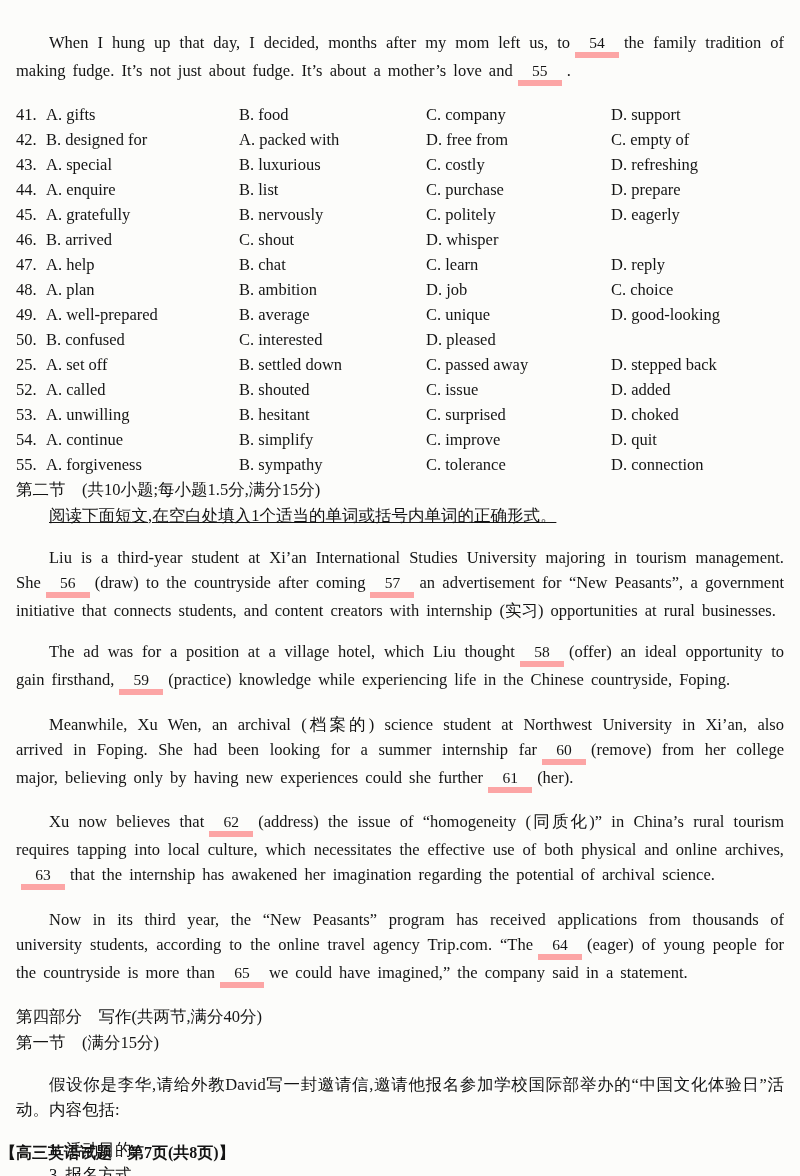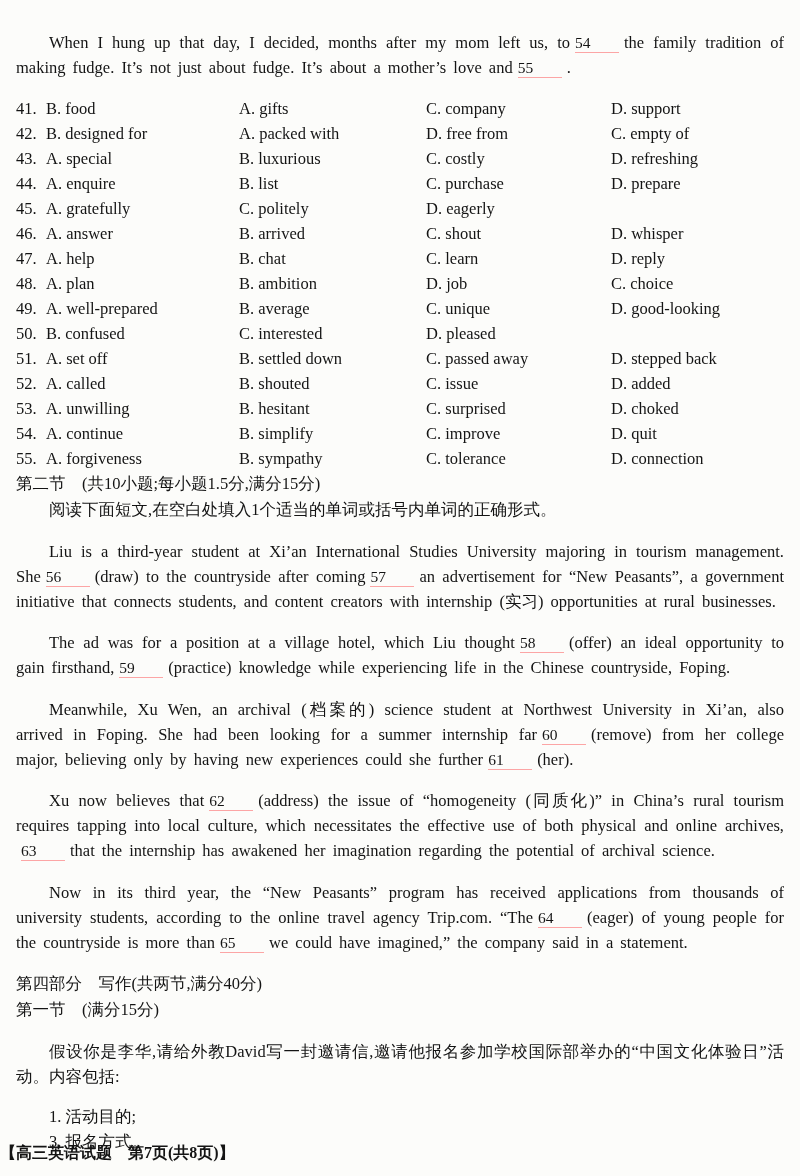--- a/index.html
+++ b/index.html
@@ -11,23 +11,23 @@
     position:relative;overflow:hidden;
   }
   .page{padding:13px 16px 0 16px;}
   .para{text-align:justify;line-height:25px;word-spacing:3px;}
   .indent{text-indent:2em;}
   .cjk{word-spacing:0;}
   .blank{
     display:inline-block;
     min-width:44px;
     margin:0 5px;
-    text-align:left;
+    text-align:center;
     text-indent:0;
-    border-bottom:1px solid #fca5a5;
+    border-bottom:6px solid #fca5a5;
     line-height:19px;
     font-size:15.5px;
   }
   .q-table{}
   .q-row{display:grid;grid-template-columns:30px 193px 187px 185px 1fr;line-height:25px;}
   .q-row span{white-space:nowrap;overflow:hidden;}
   .heading{line-height:25.5px;}
   .bold{font-weight:400;}
   .points .point{line-height:24.5px;text-indent:2em;}
   .footer{
@@ -38,22 +38,22 @@
 </head>
 <body>
 
 <div class="page">
 
   <p class="para indent"><span>When I hung up that day, I decided, months after my mom left us, to</span><span class="blank">54</span><span>the family tradition of making fudge. It’s not just about fudge. It’s about a mother’s love and</span><span class="blank">55</span><span>.</span></p>
 
   <div class="q-table">
     <div class="q-row">
         <span>41.</span>
+        <span>A. gifts</span>
         <span>B. food</span>
-        <span>A. gifts</span>
         <span>C. company</span>
         <span>D. support</span>
       </div>
     <div class="q-row">
         <span>42.</span>
         <span>B. designed for</span>
         <span>A. packed with</span>
         <span>D. free from</span>
         <span>C. empty of</span>
       </div>
@@ -67,26 +67,26 @@
     <div class="q-row">
         <span>44.</span>
         <span>A. enquire</span>
         <span>B. list</span>
         <span>C. purchase</span>
         <span>D. prepare</span>
       </div>
     <div class="q-row">
         <span>45.</span>
         <span>A. gratefully</span>
+        <span>B. nervously</span>
         <span>C. politely</span>
         <span>D. eagerly</span>
       </div>
     <div class="q-row">
         <span>46.</span>
-        <span>A. answer</span>
         <span>B. arrived</span>
         <span>C. shout</span>
         <span>D. whisper</span>
       </div>
     <div class="q-row">
         <span>47.</span>
         <span>A. help</span>
         <span>B. chat</span>
         <span>C. learn</span>
         <span>D. reply</span>
@@ -105,21 +105,21 @@
         <span>C. unique</span>
         <span>D. good-looking</span>
       </div>
     <div class="q-row">
         <span>50.</span>
         <span>B. confused</span>
         <span>C. interested</span>
         <span>D. pleased</span>
       </div>
     <div class="q-row">
-        <span>51.</span>
+        <span>25.</span>
         <span>A. set off</span>
         <span>B. settled down</span>
         <span>C. passed away</span>
         <span>D. stepped back</span>
       </div>
     <div class="q-row">
         <span>52.</span>
         <span>A. called</span>
         <span>B. shouted</span>
         <span>C. issue</span>
@@ -142,21 +142,21 @@
     <div class="q-row">
         <span>55.</span>
         <span>A. forgiveness</span>
         <span>B. sympathy</span>
         <span>C. tolerance</span>
         <span>D. connection</span>
       </div>
   </div>
 
   <div class="heading cjk">第二节　(共10小题;每小题1.5分,满分15分)</div>
-  <div class="heading cjk" style="text-indent:2em;">阅读下面短文,在空白处填入1个适当的单词或括号内单词的正确形式。</div>
+  <div class="heading cjk" style="text-indent:2em;text-decoration:underline;">阅读下面短文,在空白处填入1个适当的单词或括号内单词的正确形式。</div>
 
   <p class="para indent"><span>Liu is a third-year student at Xi’an International Studies University majoring in tourism management. She</span><span class="blank">56</span><span>(draw) to the countryside after coming</span><span class="blank">57</span><span>an advertisement for “New Peasants”, a government initiative that connects students, and content creators with internship (实习) opportunities at rural businesses.</span></p>
 
   <p class="para indent"><span>The ad was for a position at a village hotel, which Liu thought</span><span class="blank">58</span><span>(offer) an ideal opportunity to gain firsthand,</span><span class="blank">59</span><span>(practice) knowledge while experiencing life in the Chinese countryside, Foping.</span></p>
 
   <p class="para indent"><span>Meanwhile, Xu Wen, an archival (档案的) science student at Northwest University in Xi’an, also arrived in Foping. She had been looking for a summer internship far</span><span class="blank">60</span><span>(remove) from her college major, believing only by having new experiences could she further</span><span class="blank">61</span><span>(her).</span></p>
 
   <p class="para indent"><span>Xu now believes that</span><span class="blank">62</span><span>(address) the issue of “homogeneity (同质化)” in China’s rural tourism requires tapping into local culture, which necessitates the effective use of both physical and online archives,</span><span class="blank">63</span><span>that the internship has awakened her imagination regarding the potential of archival science.</span></p>
 
   <p class="para indent"><span>Now in its third year, the “New Peasants” program has received applications from thousands of university students, according to the online travel agency Trip.com. “The</span><span class="blank">64</span><span>(eager) of young people for the countryside is more than</span><span class="blank">65</span><span>we could have imagined,” the company said in a statement.</span></p>

